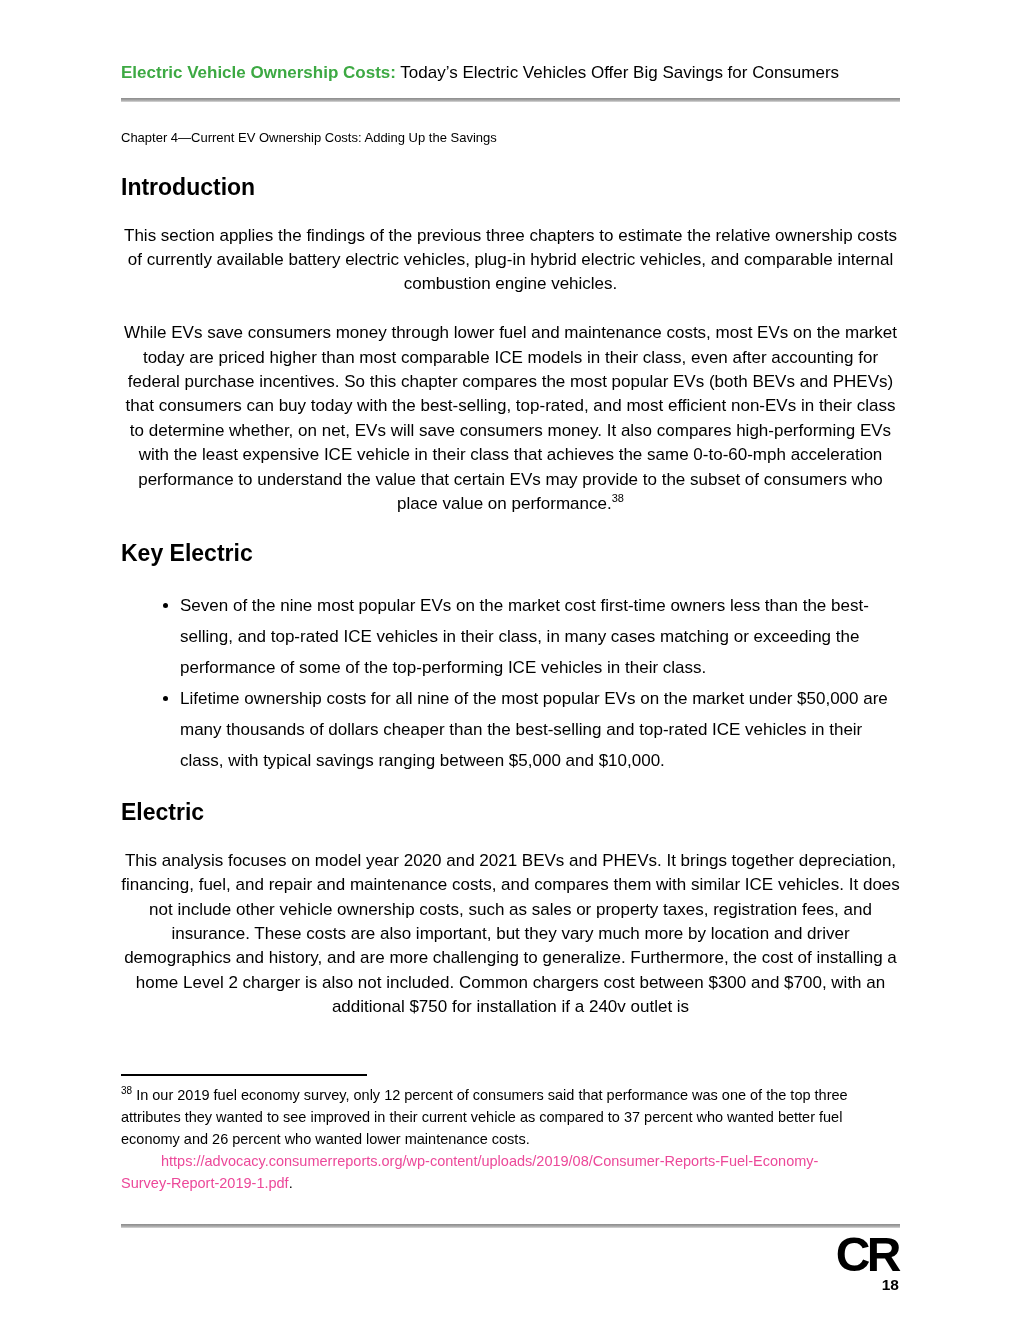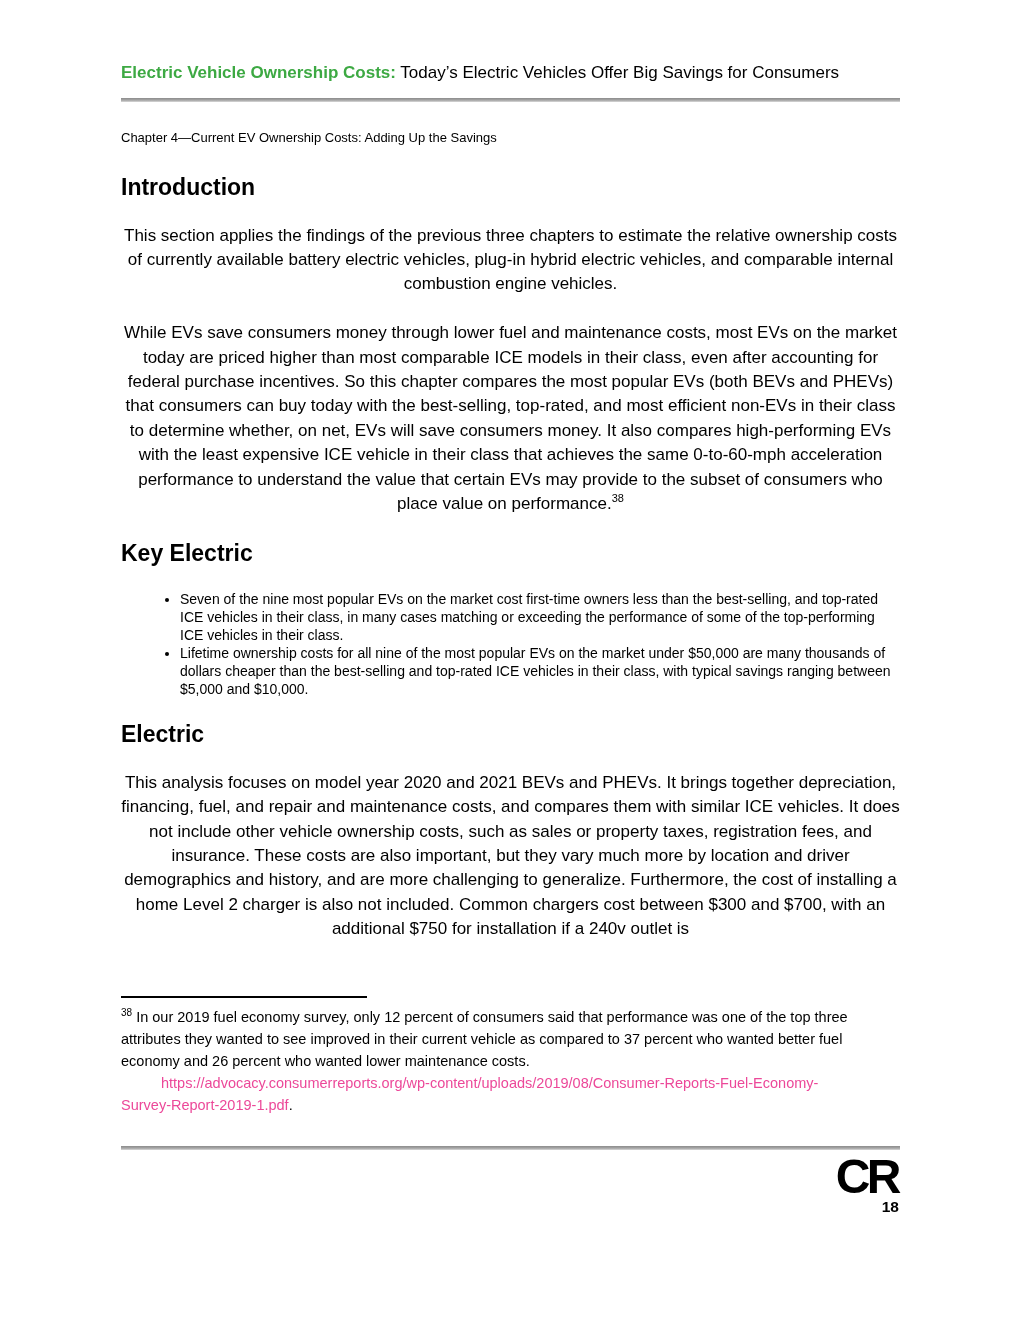--- a/index.html
+++ b/index.html
@@ -56,22 +56,22 @@
     font-size: 11px;
     vertical-align: super;
     line-height: 0;
   }
   ul.kf-list {
     list-style: disc outside;
     padding-left: 59px;
     margin-bottom: 24.4px;
   }
   ul.kf-list li {
-    font-size: 14px;
-    line-height: 18px;
+    font-size: 17px;
+    line-height: 31px;
   }
   .footnote-sep {
     width: 246px;
     height: 2px;
     background: #000000;
     border: none;
     margin-top: 54px;
     margin-bottom: 8px;
   }
   .footnote {

